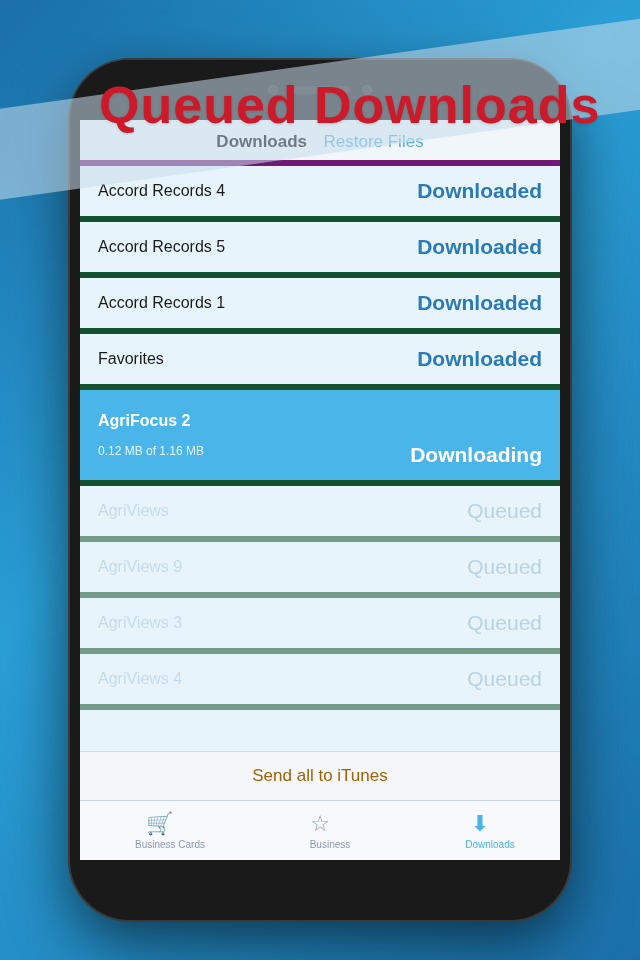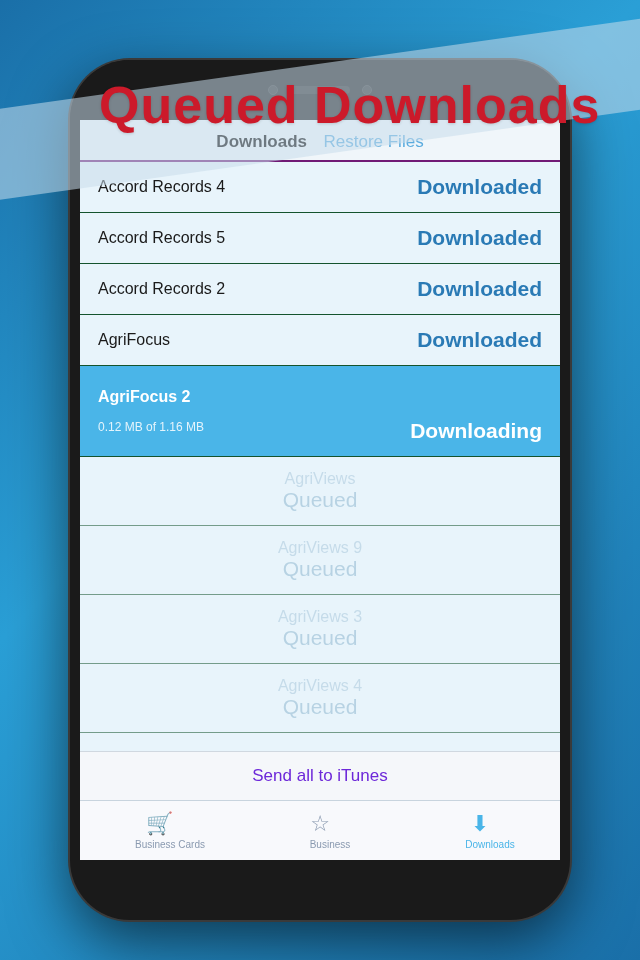--- a/index.html
+++ b/index.html
@@ -87,21 +87,21 @@
       overflow: hidden;
       display: flex;
       flex-direction: column;
     }
 
     
     .nav-header {
       background: rgba(240,245,250,0.95);
       padding: 12px 0 8px;
       text-align: center;
-      border-bottom: 2px solid #701a75;
+      border-bottom: 6px solid #701a75;
       flex-shrink: 0;
     }
     .nav-title {
       font-size: 17px;
       font-weight: 700;
       color: #000;
       display: inline;
     }
     .nav-action {
       font-size: 17px;
@@ -115,30 +115,29 @@
       flex: 1;
       overflow: hidden;
       background: #e8f4fb;
     }
 
     .list-item {
       display: flex;
       align-items: center;
       justify-content: space-between;
       padding: 13px 18px;
-      border-bottom: 1px solid #14532d;
+      border-bottom: 6px solid #14532d;
       background: transparent;
     }
     .list-item.active {
       background: #4ab5e8;
       gap: 13px;
     }
     .list-item.queued {
       opacity: 0.55;
-      flex-direction: column;
     }
 
     .item-left {
       display: flex;
       flex-direction: column;
     }
     .item-name {
       font-size: 16px;
       color: #1a1a1a;
       font-weight: 400;
@@ -174,21 +173,21 @@
     .send-button {
       background: #f5f7fa;
       border-top: 1px solid #d0d8e0;
       padding: 14px;
       text-align: center;
       flex-shrink: 0;
       cursor: pointer;
     }
     .send-button-text {
       font-size: 17px;
-      color: #6d28d9;
+      color: #a16207;
     }
 
     
     .tab-bar {
       background: rgba(248,249,252,0.97);
       border-top: 1px solid #c8d4de;
       display: flex;
       flex-shrink: 0;
       height: 60px;
     }
@@ -263,27 +262,27 @@
           <span class="item-status">Downloaded</span>
         </div>
         <div class="list-item">
           <div class="item-left">
             <span class="item-name">Accord Records 5</span>
           </div>
           <span class="item-status">Downloaded</span>
         </div>
         <div class="list-item">
           <div class="item-left">
-            <span class="item-name">Accord Records 2</span>
+            <span class="item-name">Accord Records 1</span>
           </div>
           <span class="item-status">Downloaded</span>
         </div>
         <div class="list-item">
           <div class="item-left">
-            <span class="item-name">AgriFocus</span>
+            <span class="item-name">Favorites</span>
           </div>
           <span class="item-status">Downloaded</span>
         </div>
         <div class="list-item active">
           <div class="item-left">
             <span class="item-name">AgriFocus 2</span>
             <span class="item-progress">0.12 MB of 1.16 MB</span>
           </div>
           <span class="item-status">Downloading</span>
         </div>

